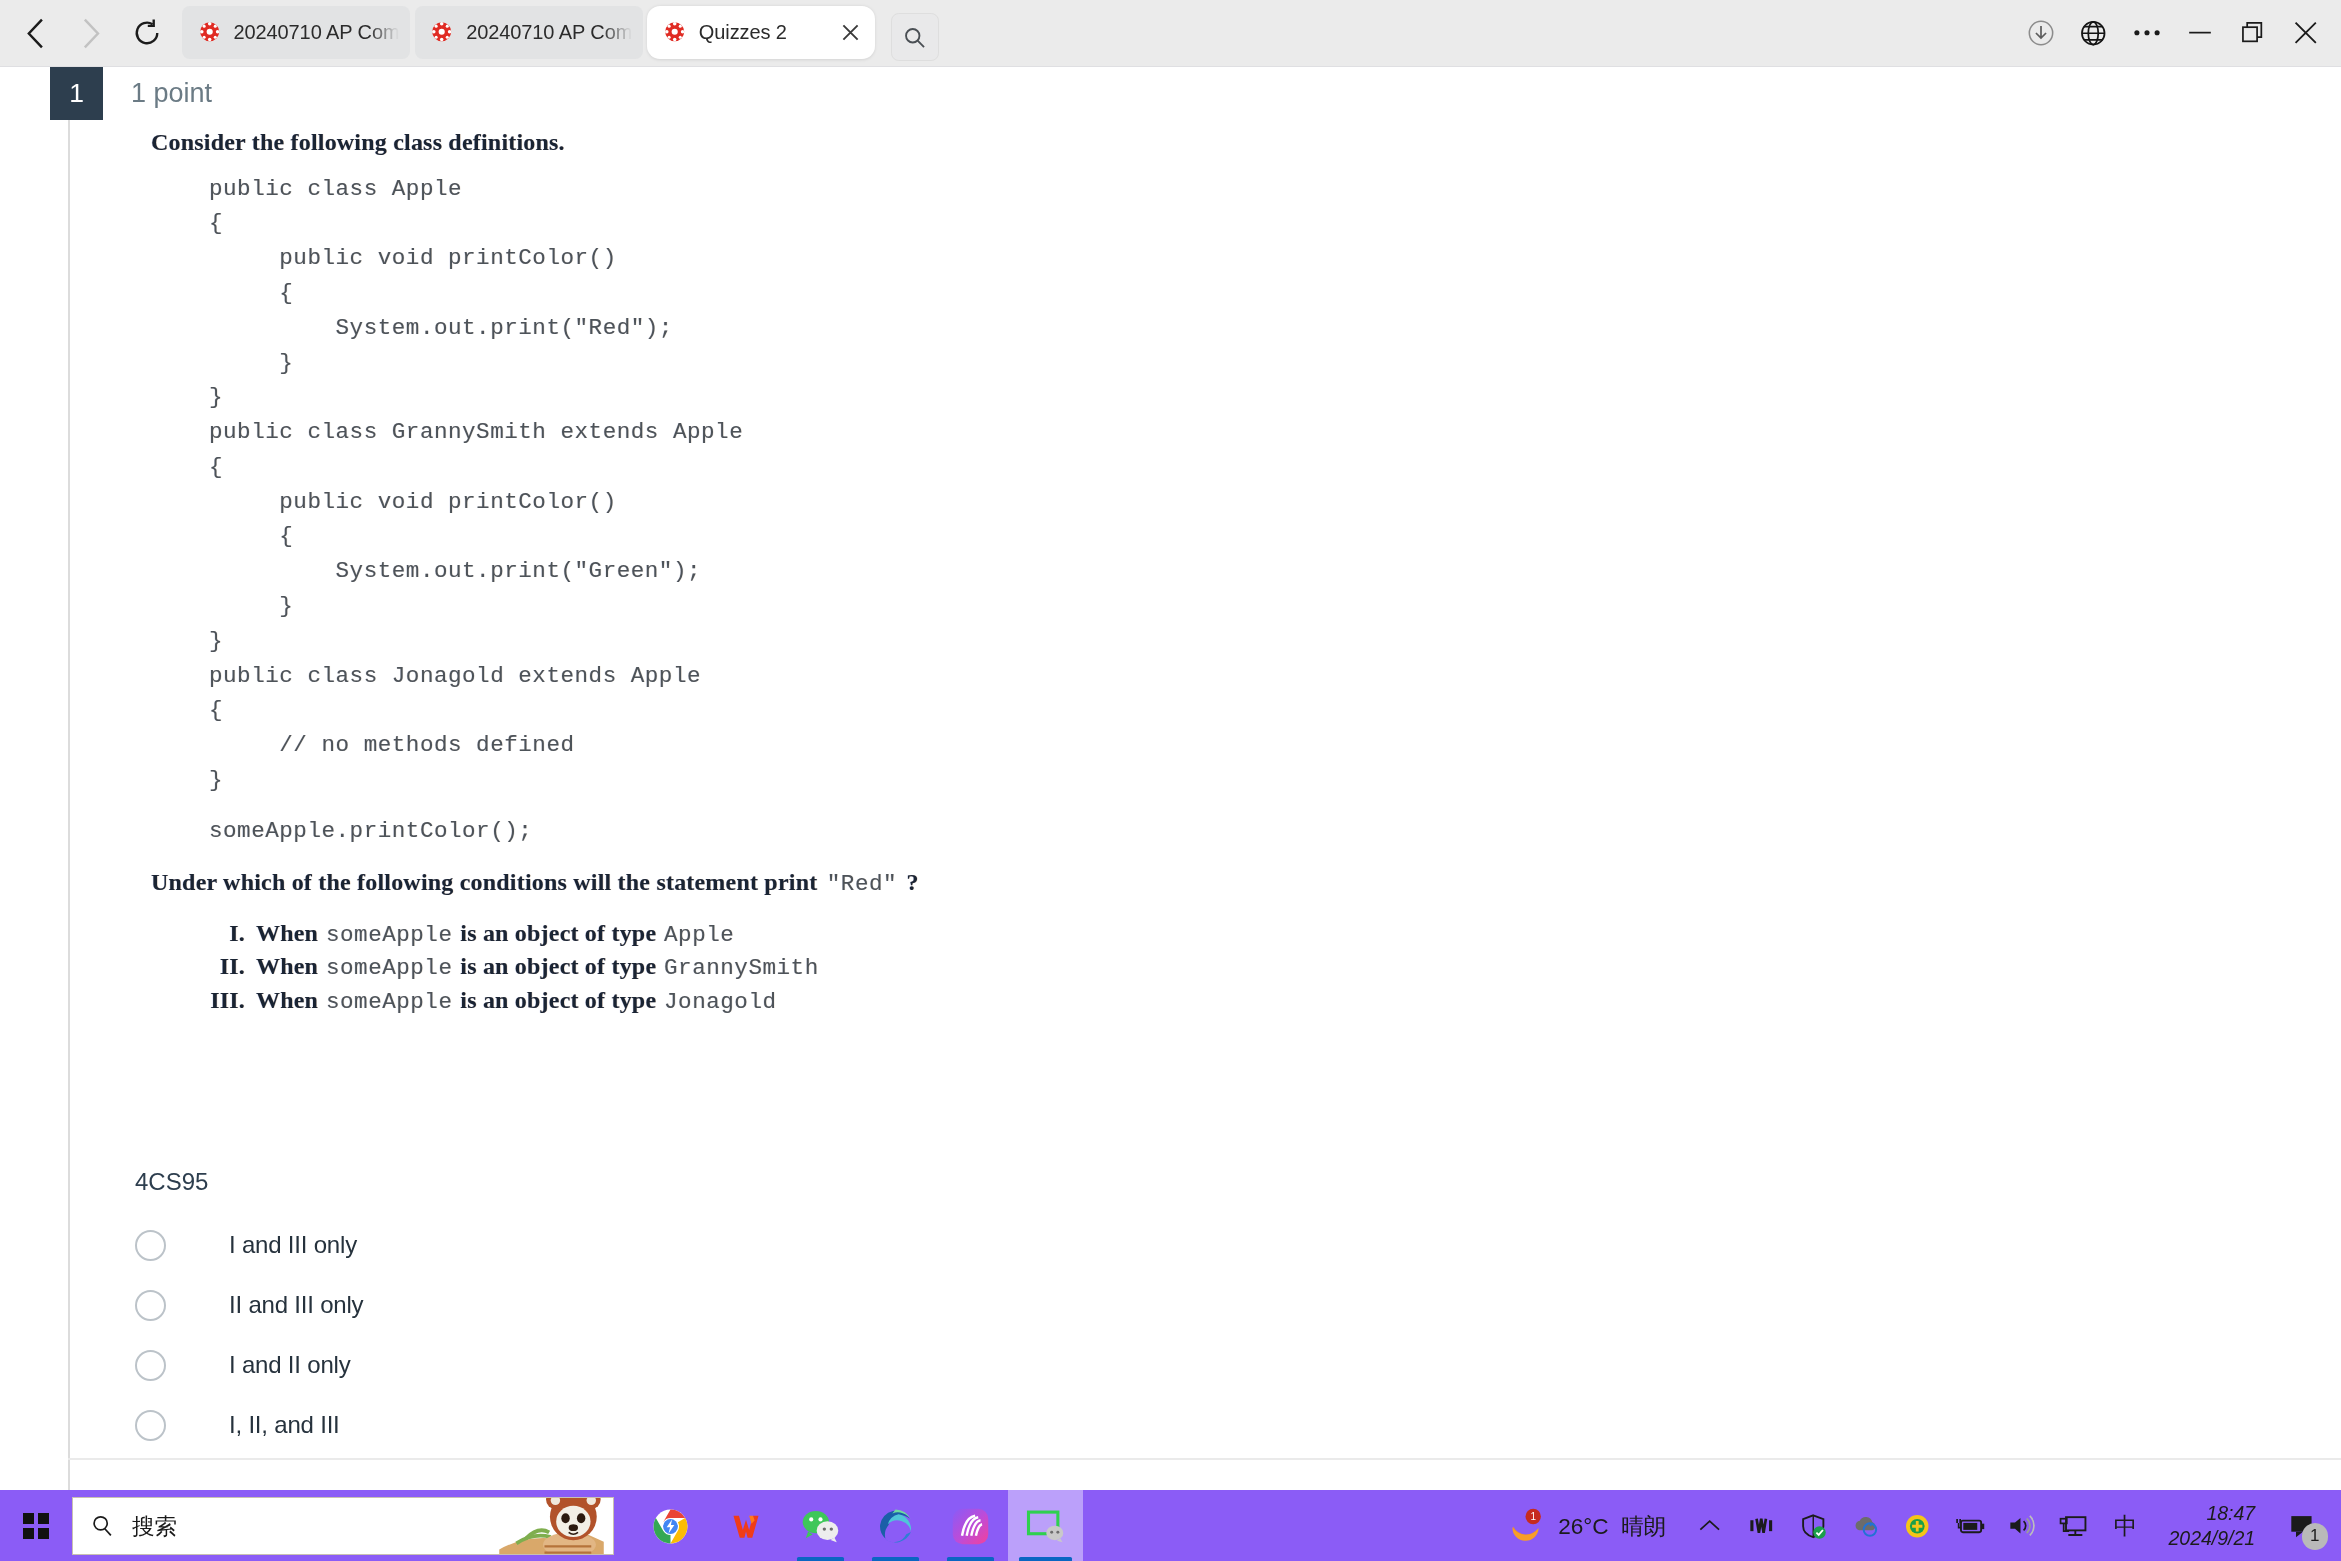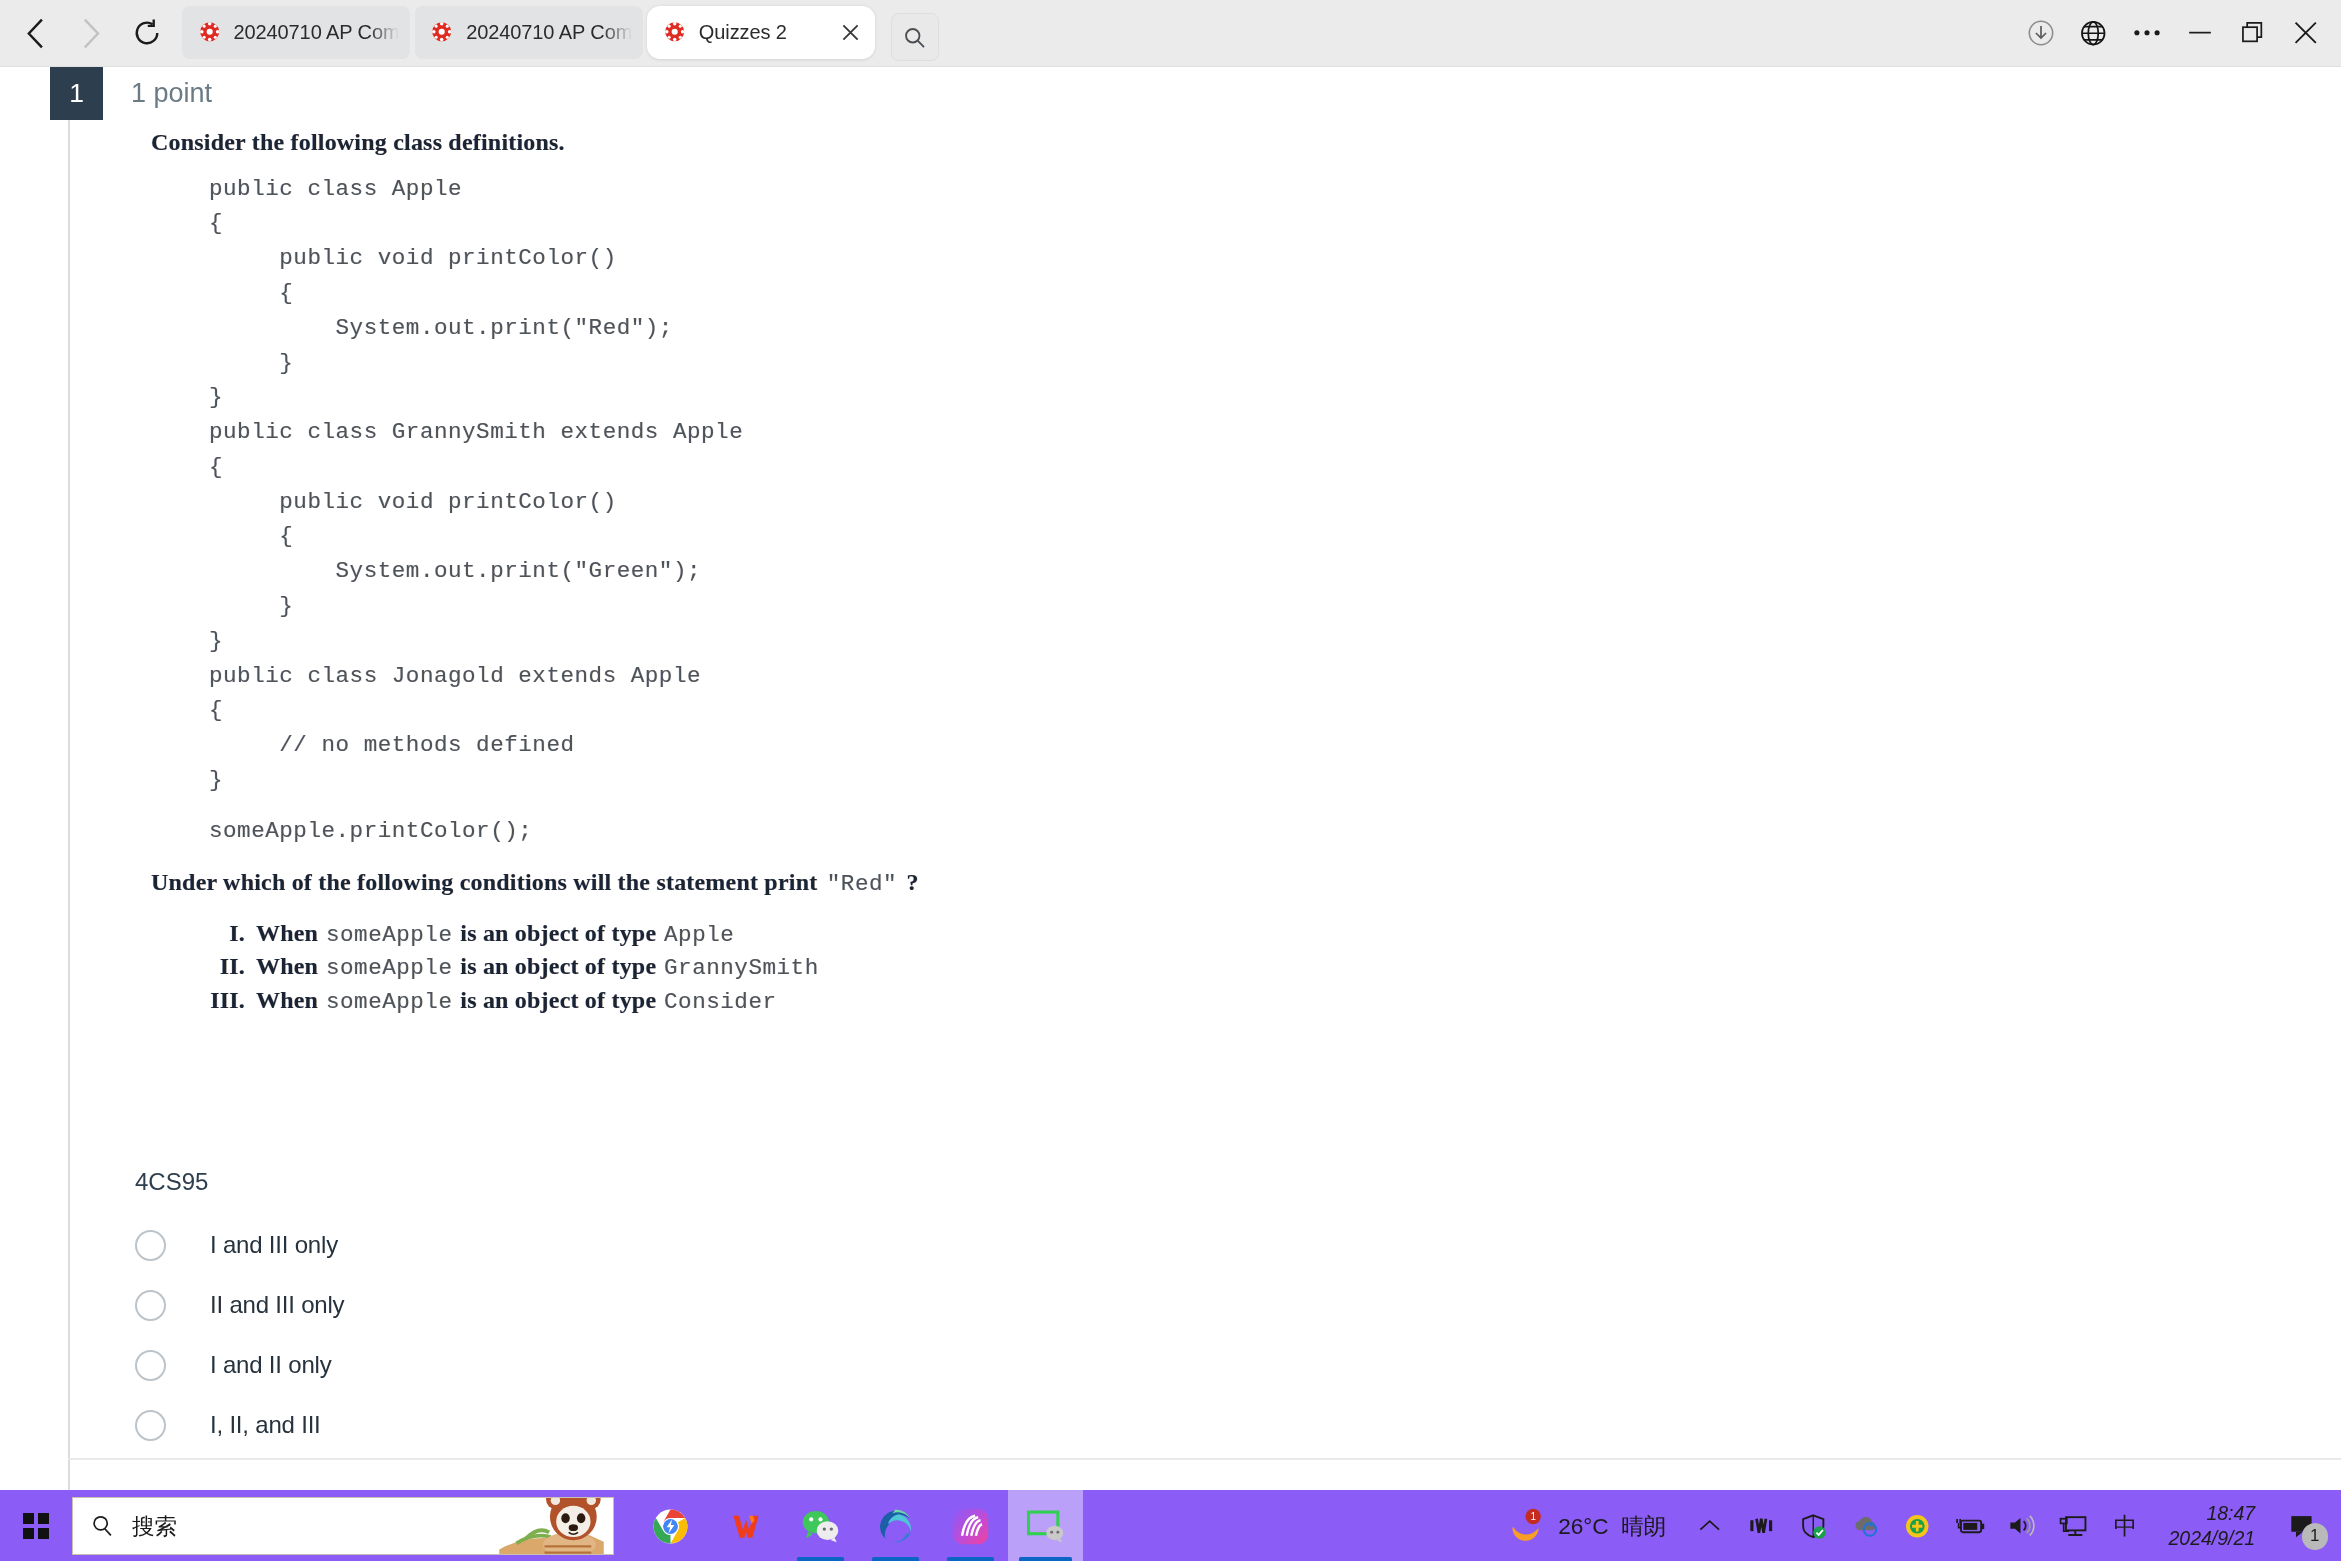--- a/index.html
+++ b/index.html
@@ -233,21 +233,21 @@
     align-items: center;
   }
   .option-radio {
     width: 31px; height: 31px;
     flex: 0 0 31px;
     border: 2px solid #bcc3c9;
     border-radius: 50%;
     background: #ffffff;
   }
   .option-label {
-    margin-left: 44px;
+    margin-left: 63px;
     font-size: 24px;
     color: #26323d;
     font-family: "Liberation Sans", sans-serif;
     letter-spacing: -0.2px;
   }
 
   #content-divider {
     position: absolute;
     left: 68px; top: 1391px;
     width: 2274px;
@@ -562,21 +562,21 @@
         <span class="codetext inline-code">someApple</span>
         <span class="prose">is an object of type</span>
         <span class="codetext inline-code">GrannySmith</span>
       </div>
 
       <div class="roman-row">
         <span class="prose roman-num">III.</span>
         <span class="prose">When</span>
         <span class="codetext inline-code">someApple</span>
         <span class="prose">is an object of type</span>
-        <span class="codetext inline-code">Consider</span>
+        <span class="codetext inline-code">Jonagold</span>
       </div>
 
     </div>
   </div>
 
   <div id="scan-tag">4CS95</div>
 
   <div id="options-list">
 
     <div class="option-row">

